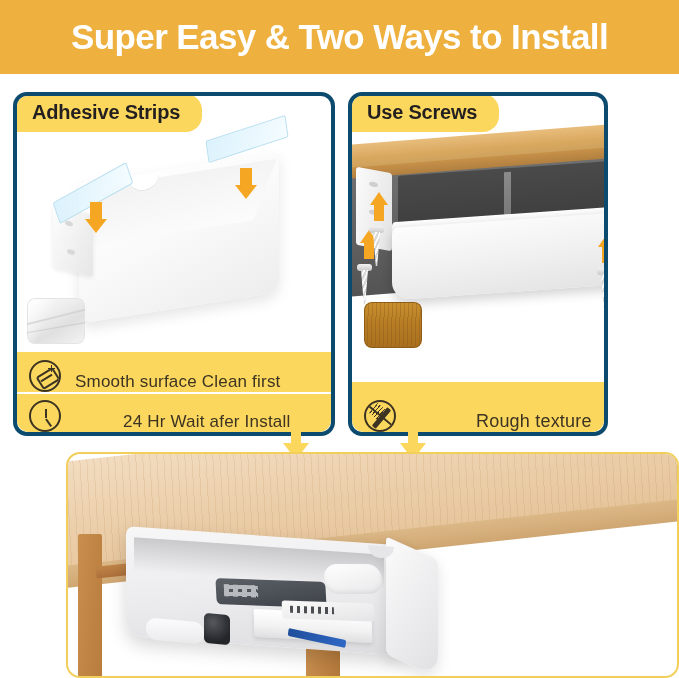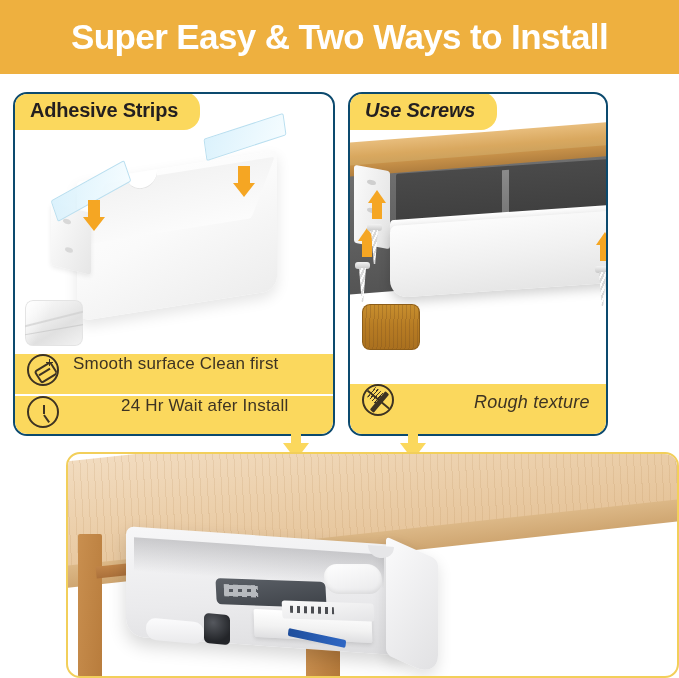--- a/index.html
+++ b/index.html
@@ -31,27 +31,27 @@
     letter-spacing: -0.6px;
     white-space: nowrap;
     font-family: Liberation Sans, sans-serif;
   }
 
   
   .card {
     position: absolute;
     top: 92px;
     height: 344px;
-    border: 2px solid #0c4a6e;
+    border: 4px solid #0c4a6e;
     border-radius: 14px;
     background: #ffffff;
     overflow: hidden;
   }
   .card-left  { left: 13px;  width: 322px; }
-  .card-right { left: 348px; width: 260px; font-style: italic; }
+  .card-right { left: 348px; width: 260px; }
 
   
   .card-tab {
     position: absolute;
     left: -2px; top: -2px;
     background: #fbd85d;
     border-radius: 14px 16px 16px 0;
     padding: 7px 22px 8px 17px;
     z-index: 5;
   }
@@ -321,21 +321,21 @@
   
   .note-stack {
     position: absolute;
     left: 0; right: 0; bottom: 0;
   }
   .note-row {
     position: relative;
     background: #fbd85d;
     height: 40px;
     display: flex;
-    align-items: flex-start;
+    align-items: flex-end;
     padding-left: 12px;
   }
   .note-row + .note-row { border-top: 2px solid #ffffff; }
   .note-row:last-child { border-radius: 0 0 12px 12px; gap: 48px; }
   .note-icon {
     width: 32px; height: 32px;
     flex: 0 0 32px;
     border: 2px solid #3d3323;
     border-radius: 50%;
     position: relative;

